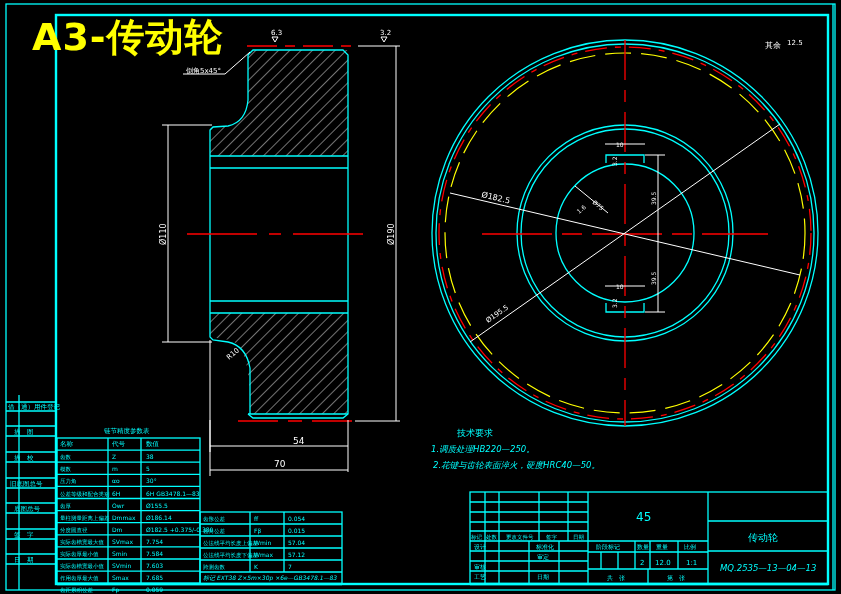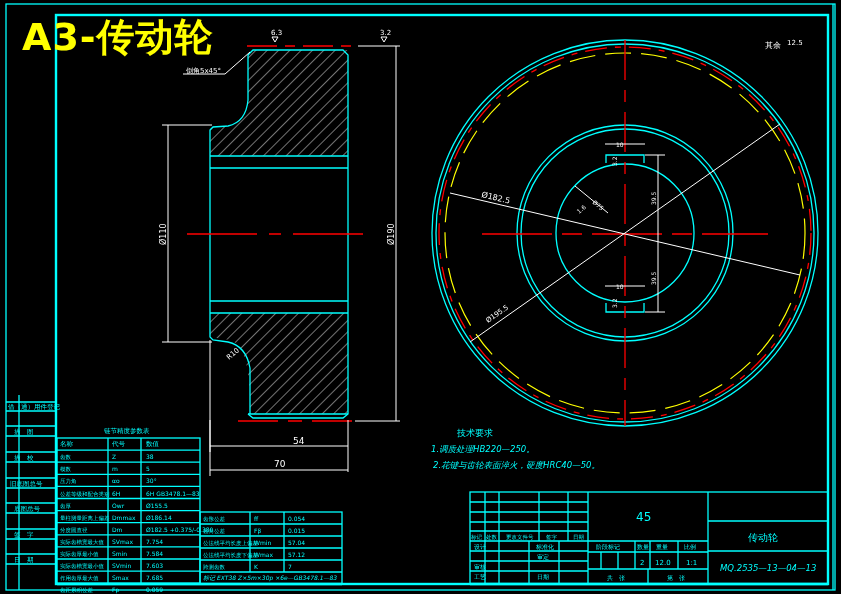--- a/index.html
+++ b/index.html
@@ -5,21 +5,21 @@
   html, body { margin:0; padding:0; background:#000; }
   body { width:841px; height:594px; overflow:hidden; position:relative; font-family:"DejaVu Sans", sans-serif; }
   svg { position:absolute; left:0; top:0; }
   .cy { stroke:#00ffff; fill:none; stroke-width:1.3; }
   .cyb { stroke:#00ffff; fill:none; stroke-width:2.4; }
   .wh { stroke:#ffffff; fill:none; stroke-width:1; }
   .rd { stroke:#ff0000; fill:none; stroke-width:1.3; }
   .ye { stroke:#ffff00; fill:none; stroke-width:1.2; }
   .t-cy { fill:#00ffff; font-family:"DejaVu Sans", sans-serif; }
   .t-wh { fill:#ffffff; font-family:"DejaVu Sans", sans-serif; }
-  .title-overlay { position:absolute; left:22px; top:18px; color:#ffff00; font-family:"DejaVu Sans", sans-serif; font-size:38px; font-weight:bold; letter-spacing:1px; line-height:1; }
+  .title-overlay { position:absolute; left:32px; top:18px; color:#ffff00; font-family:"DejaVu Sans", sans-serif; font-size:38px; font-weight:bold; letter-spacing:1px; line-height:1; }
 </style>
 </head>
 <body>
 
 <svg width="841" height="594" viewBox="0 0 841 594">
 
   <rect x="6" y="4" width="829" height="586" class="cy"></rect>
   <rect x="56" y="15" width="772" height="569" class="cyb"></rect>
   <line x1="833" y1="4" x2="833" y2="590" class="cy"></line>
   <line x1="19" y1="395" x2="19" y2="590" class="cy"></line>

